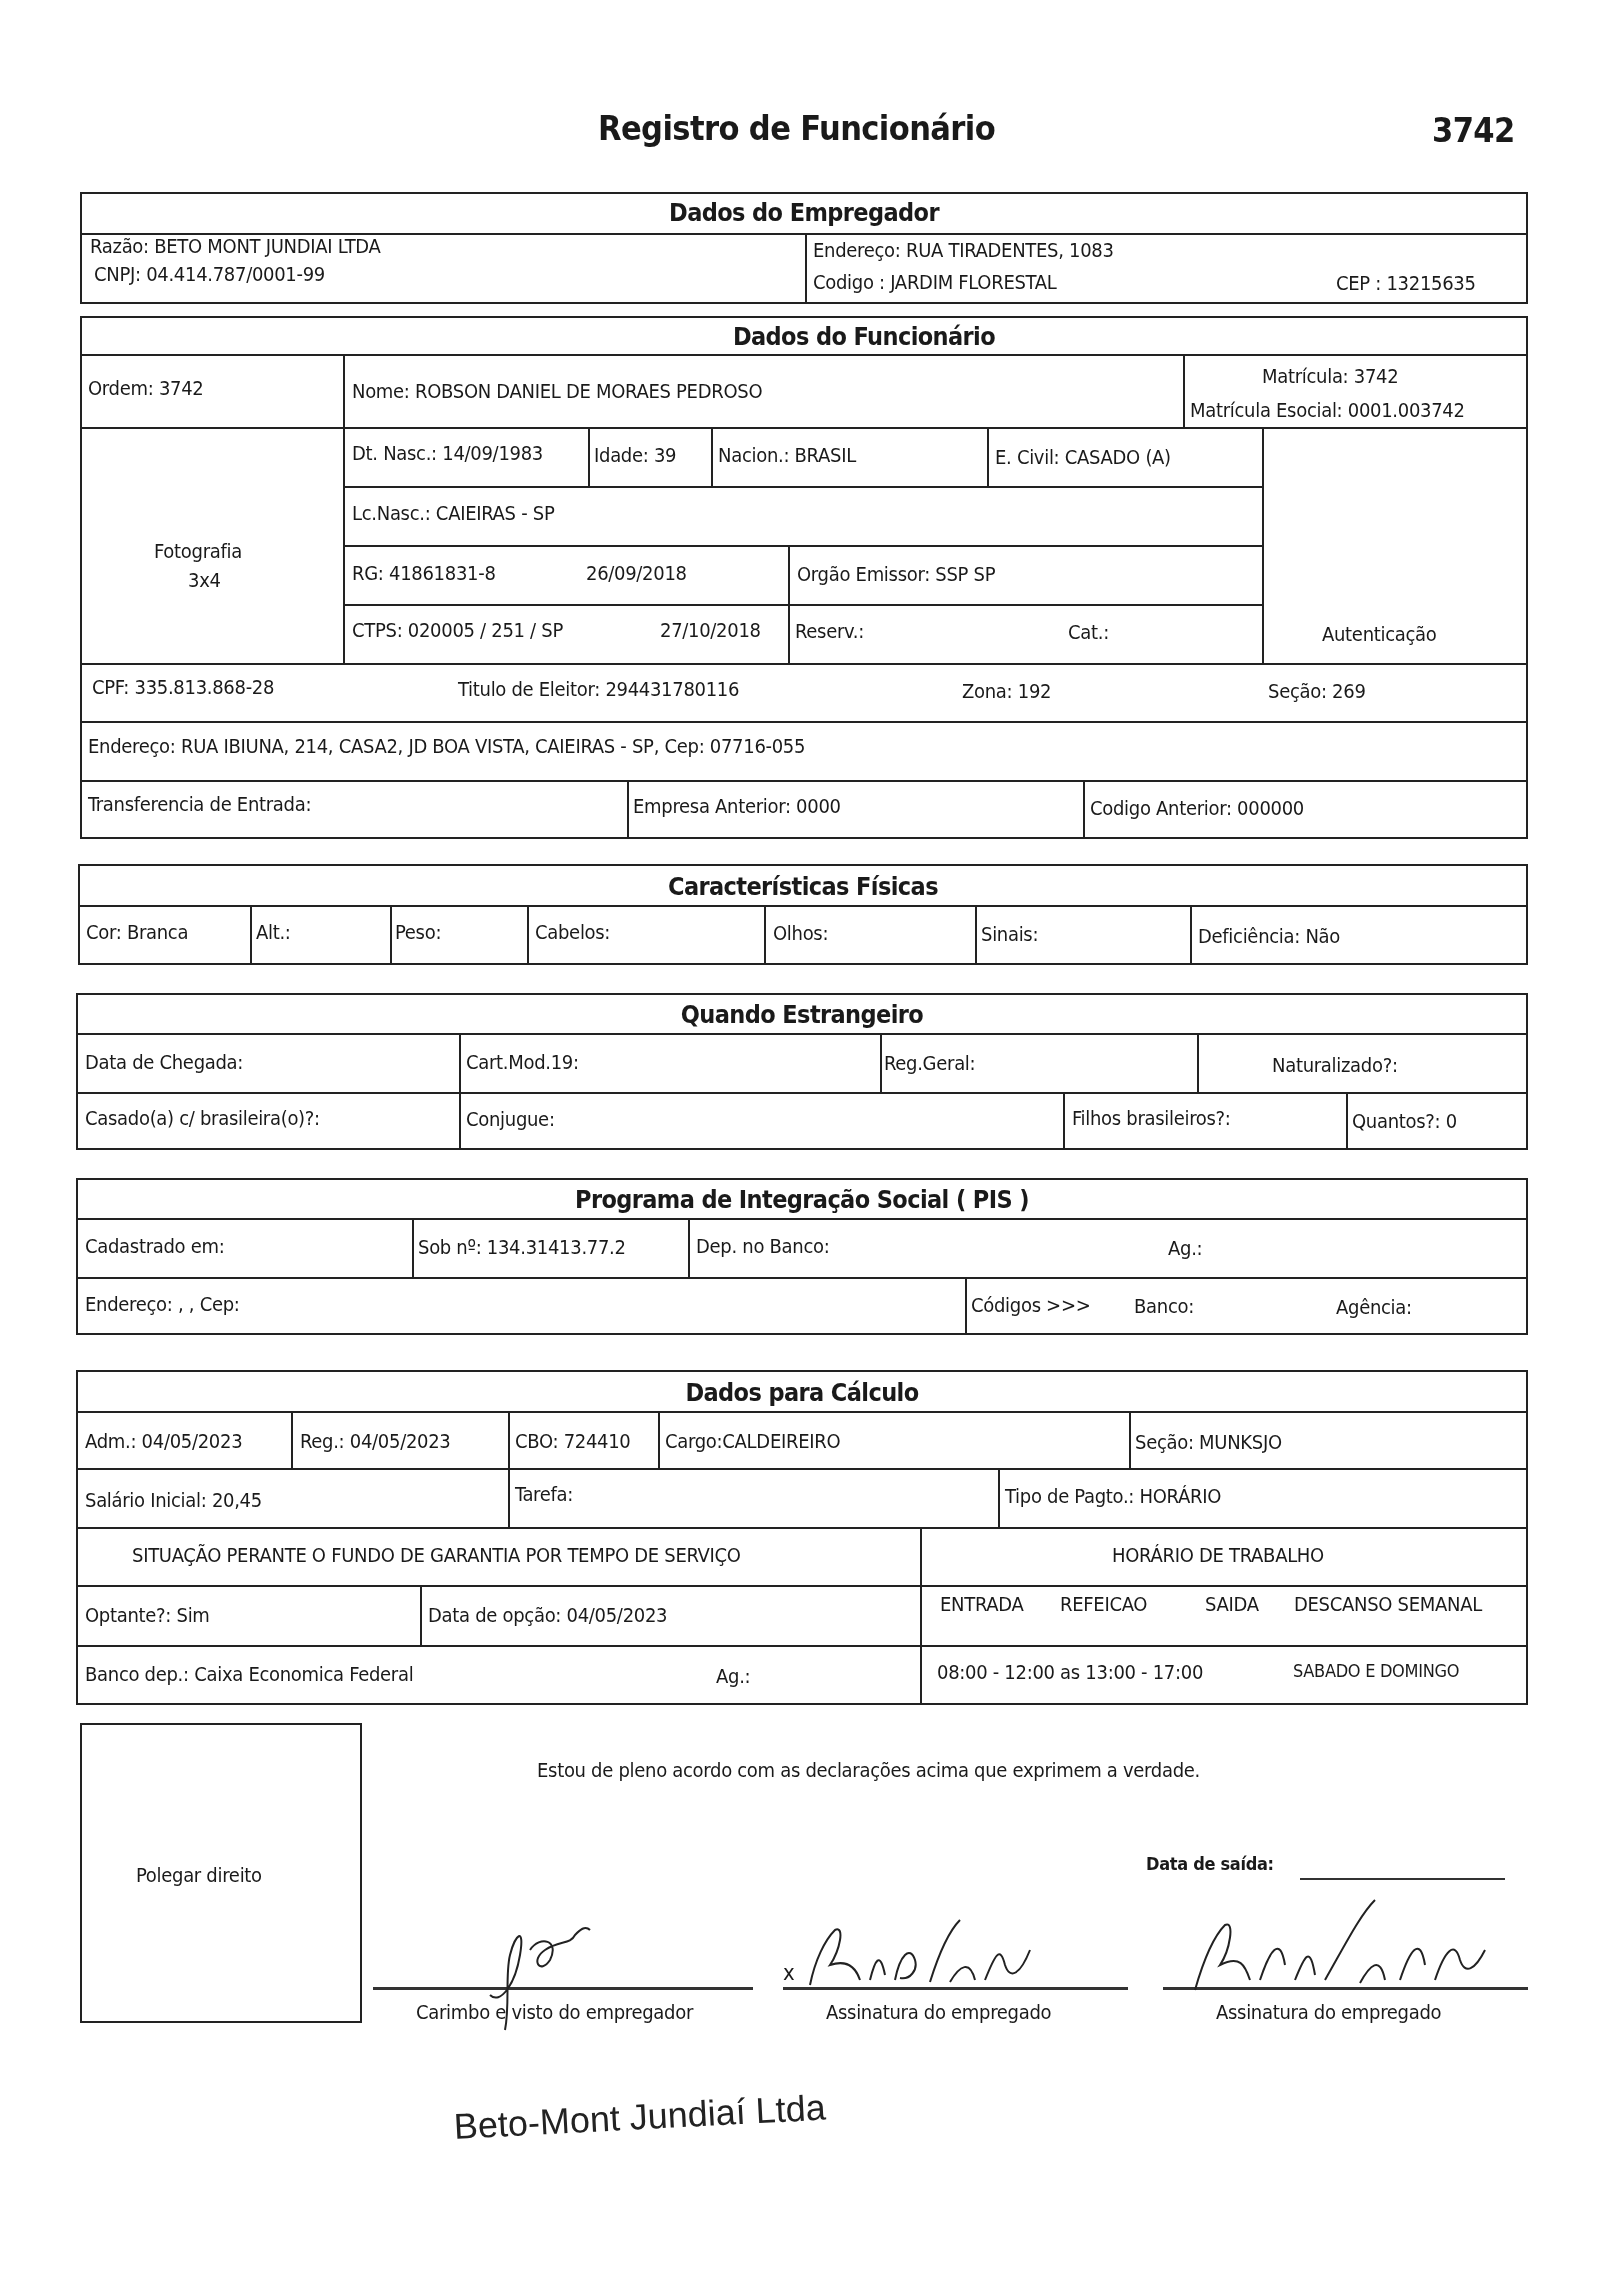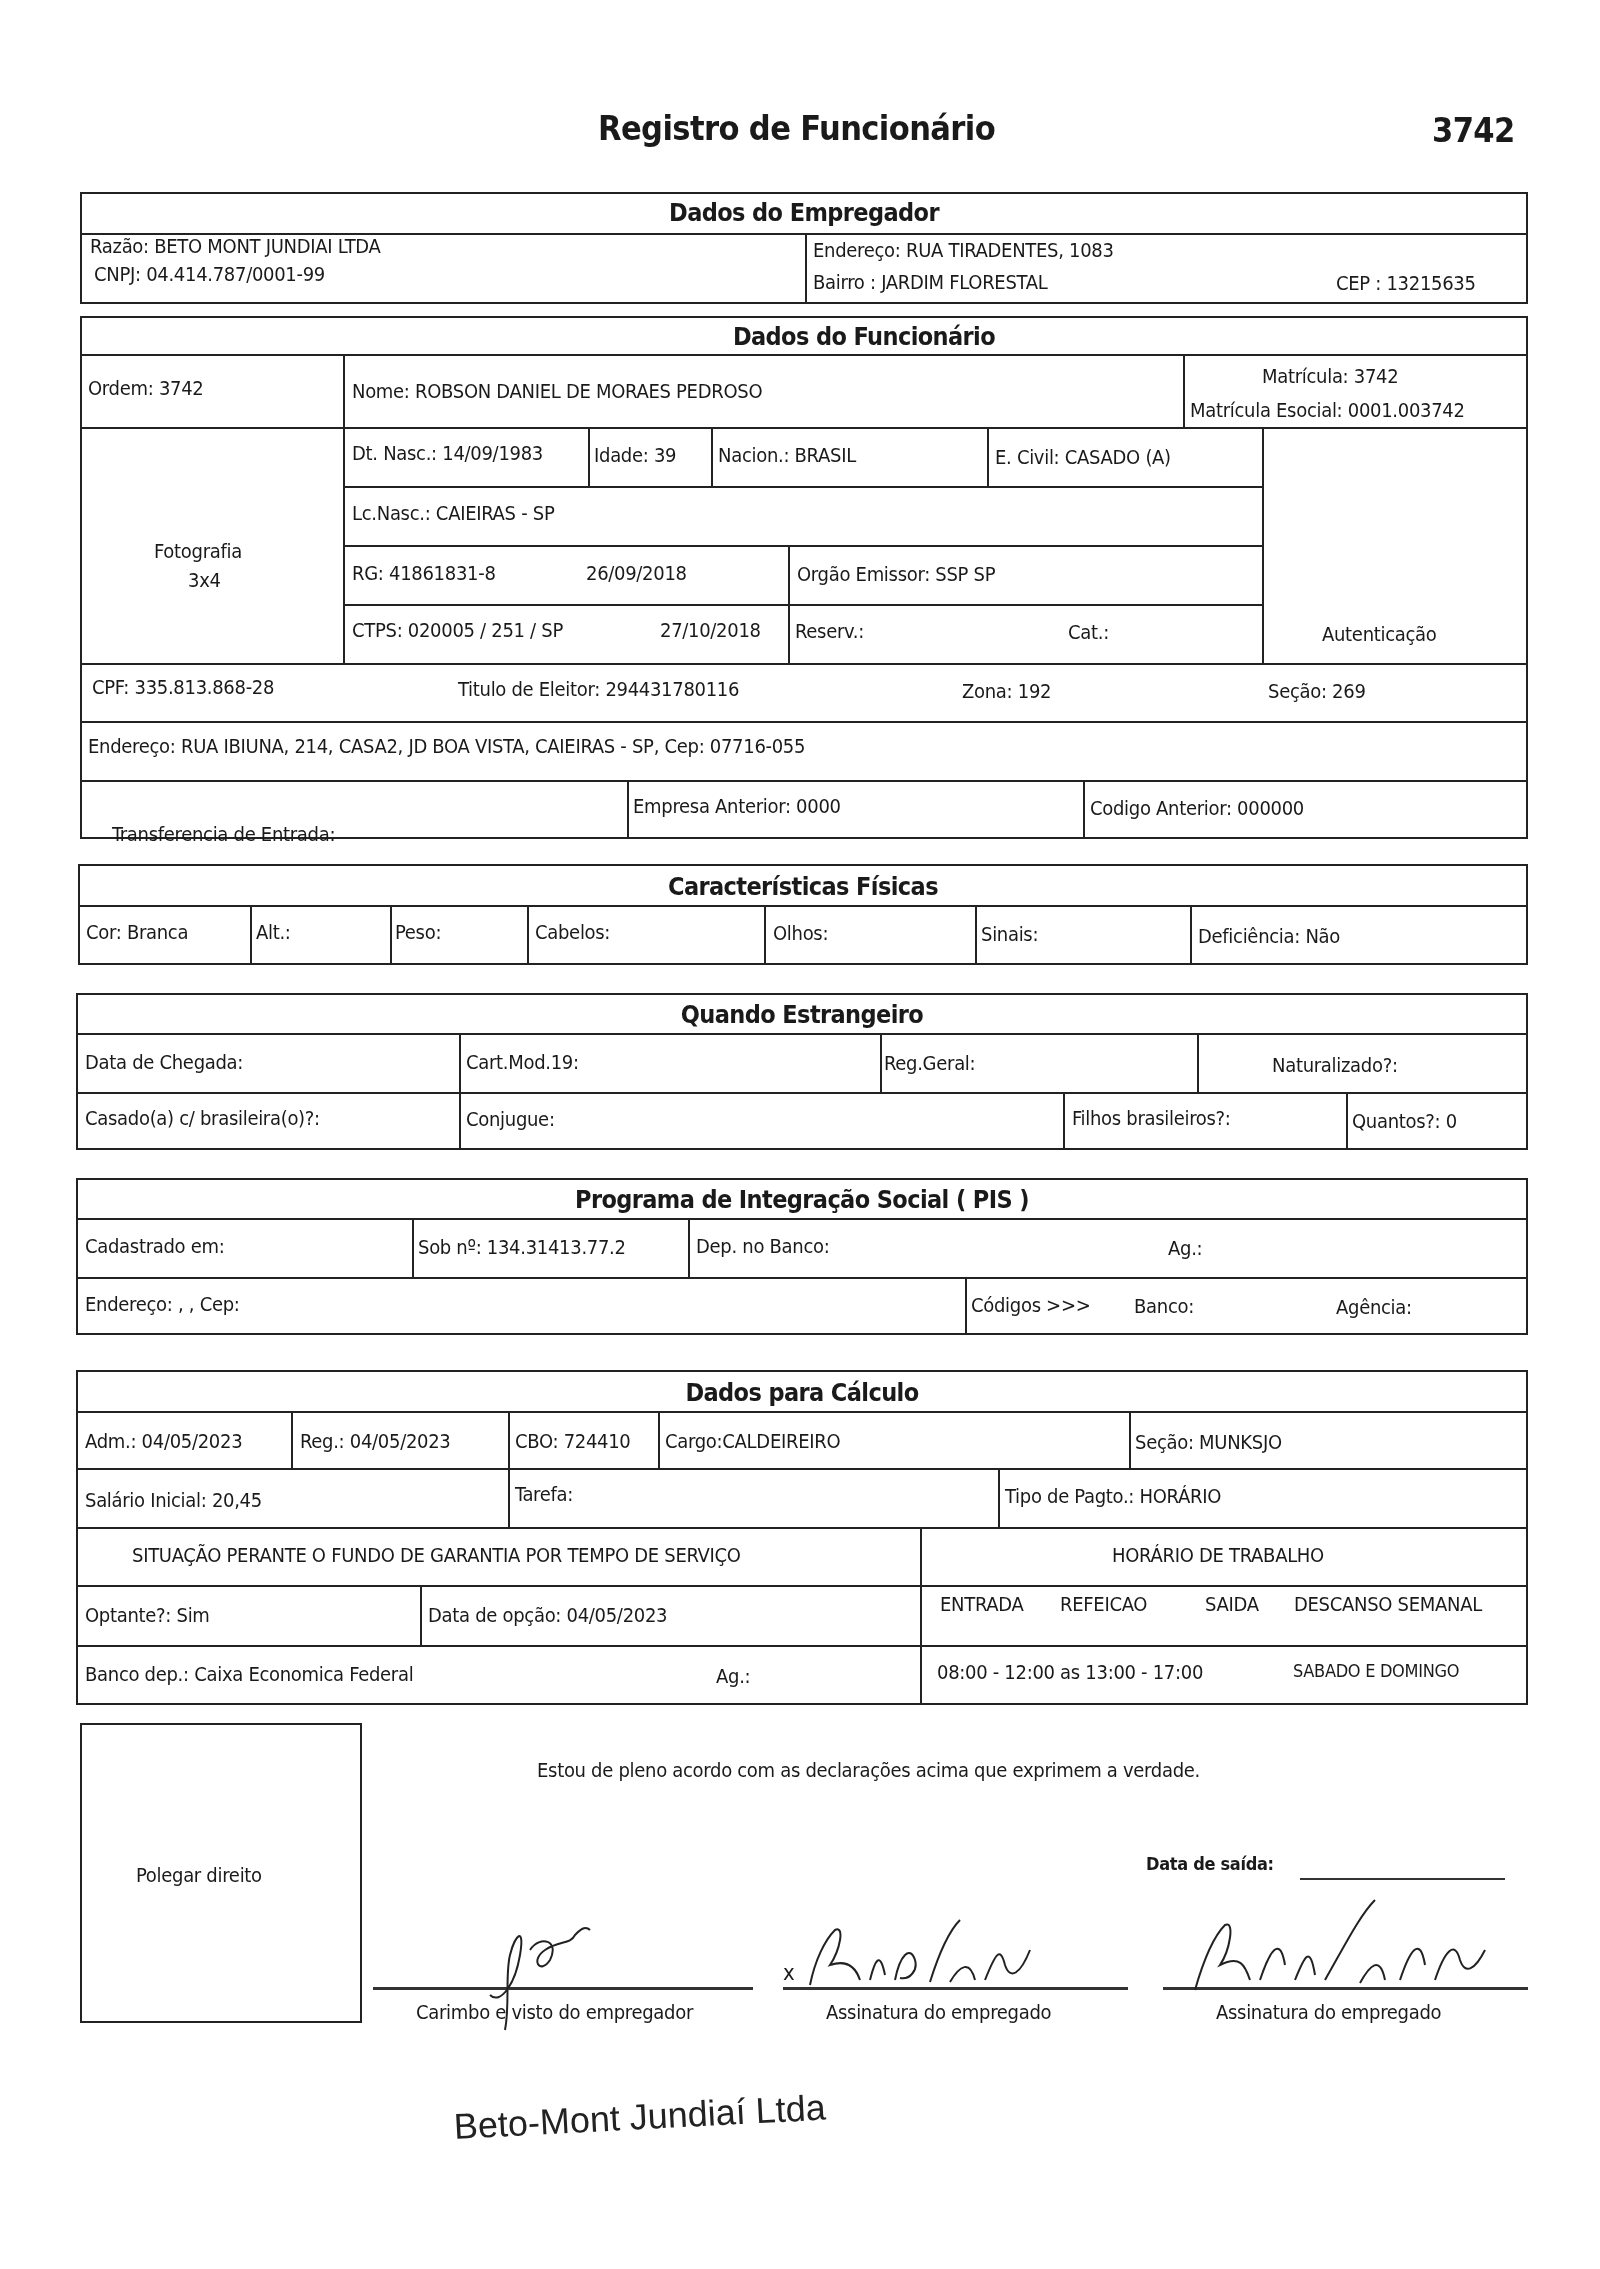--- a/index.html
+++ b/index.html
@@ -22,21 +22,21 @@
 <div class="title" style="left:1432px;top:110px;">3742</div>
 
 <section>
   <div class="box" style="left:80px;top:192px;width:1448px;height:112px;"></div>
   <div class="sect" style="left:80px;top:198px;width:1448px;">Dados do Empregador</div>
   <div class="hl" style="left:80px;top:233px;width:1448px;"></div>
   <div class="vl" style="left:805px;top:233px;height:71px;"></div>
   <div class="t" style="left:90px;top:236px;">Razão: BETO MONT JUNDIAI  LTDA</div>
   <div class="t" style="left:94px;top:264px;">CNPJ: 04.414.787/0001-99</div>
   <div class="t" style="left:813px;top:240px;">Endereço: RUA TIRADENTES, 1083</div>
-  <div class="t" style="left:813px;top:272px;">Bairro : JARDIM FLORESTAL</div>
+  <div class="t" style="left:813px;top:272px;">Codigo : JARDIM FLORESTAL</div>
   <div class="t" style="left:1336px;top:273px;">CEP : 13215635</div>
 </section>
 
 <section>
   <div class="box" style="left:80px;top:316px;width:1448px;height:523px;"></div>
   <div class="sect" style="left:80px;top:322px;width:1568px;">Dados do Funcionário</div>
   <div class="hl" style="left:80px;top:354px;width:1448px;"></div>
 
   <div class="vl" style="left:343px;top:354px;height:310px;"></div>
   <div class="vl" style="left:1183px;top:354px;height:74px;"></div>
@@ -79,21 +79,21 @@
   <div class="t" style="left:458px;top:679px;">Titulo de Eleitor: 294431780116</div>
   <div class="t" style="left:962px;top:681px;">Zona: 192</div>
   <div class="t" style="left:1268px;top:681px;">Seção: 269</div>
   <div class="hl" style="left:80px;top:721px;width:1448px;"></div>
 
   <div class="t" style="left:88px;top:736px;">Endereço: RUA IBIUNA, 214, CASA2, JD BOA VISTA, CAIEIRAS - SP, Cep: 07716-055</div>
   <div class="hl" style="left:80px;top:780px;width:1448px;"></div>
 
   <div class="vl" style="left:627px;top:780px;height:59px;"></div>
   <div class="vl" style="left:1083px;top:780px;height:59px;"></div>
-  <div class="t" style="left:88px;top:824px;margin-left:24px;">Transferencia de Entrada:</div>
+  <div class="t" style="left:88px;top:794px;">Transferencia de Entrada:</div>
   <div class="t" style="left:633px;top:796px;">Empresa Anterior: 0000</div>
   <div class="t" style="left:1090px;top:798px;">Codigo Anterior:  000000</div>
 </section>
 
 <section>
   <div class="box" style="left:78px;top:864px;width:1450px;height:101px;"></div>
   <div class="sect" style="left:78px;top:872px;width:1450px;">Características Físicas</div>
   <div class="hl" style="left:78px;top:905px;width:1450px;"></div>
   <div class="vl" style="left:250px;top:905px;height:60px;"></div>
   <div class="vl" style="left:390px;top:905px;height:60px;"></div>

